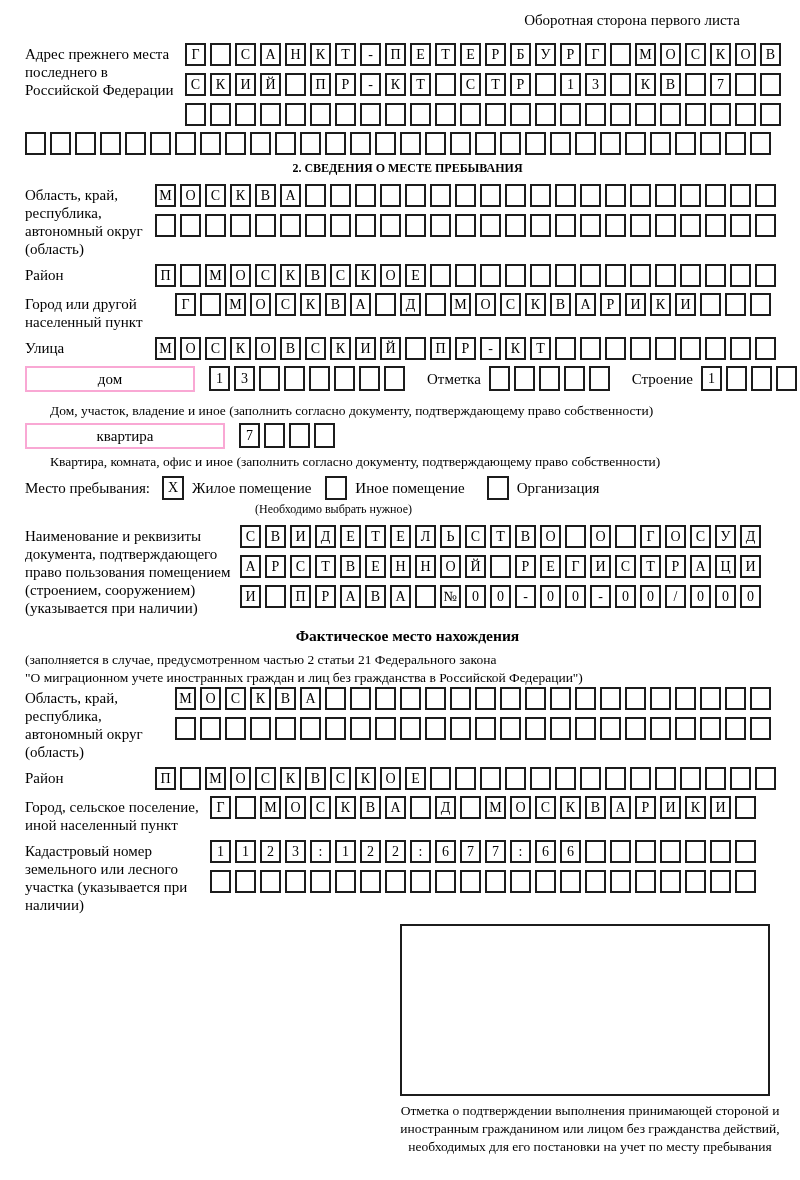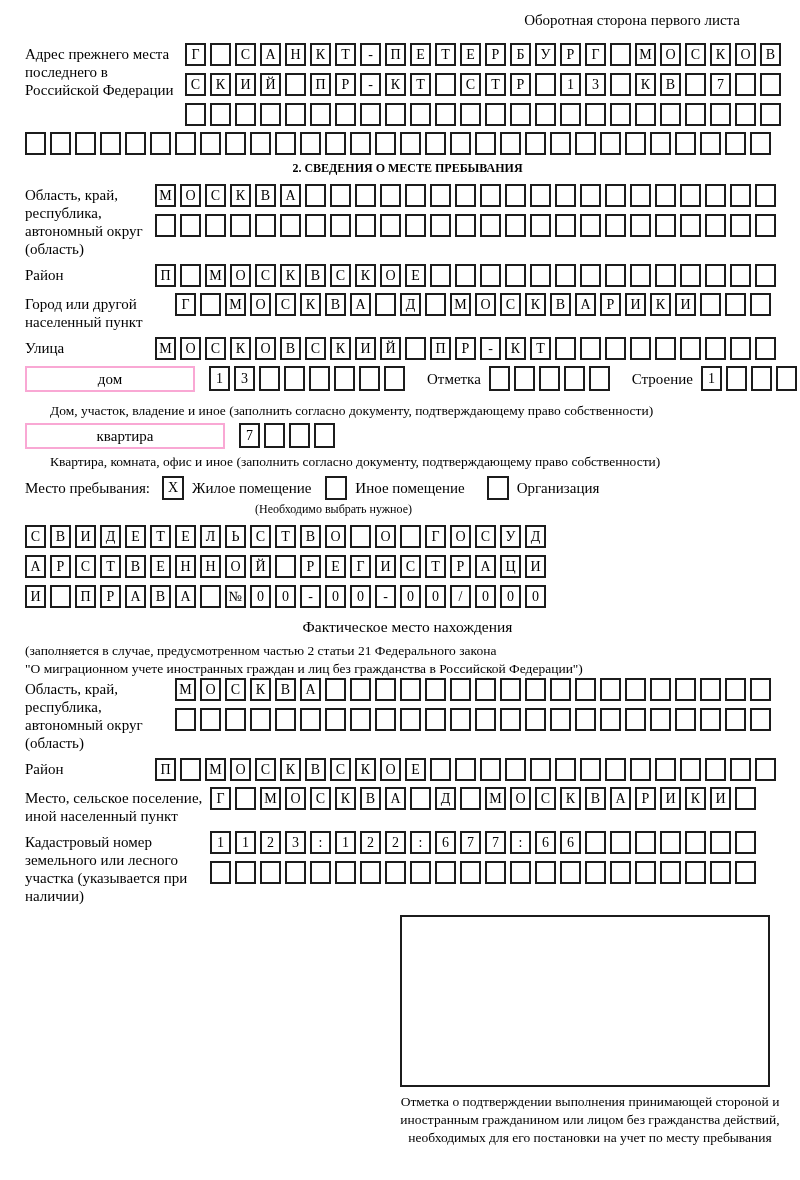--- a/index.html
+++ b/index.html
@@ -24,21 +24,21 @@
   .cell {
     width:21px; height:23px; border:2px solid #1c1c1c; margin-right:4px;
     display:inline-block; text-align:center; font-size:14px; line-height:19px;
     font-family:"Liberation Serif", serif; flex-shrink:0;
   }
   .fullrow { margin:2px 0 2px 0; }
 
   .caption { font-size:13.5px; line-height:17px; }
   .caption.center { text-align:center; }
   .sect-title { text-align:center; font-weight:bold; font-size:12px; margin:6px 0 8px 0; }
-  .fact-title { text-align:center; font-weight:normal; font-size:15.5px; margin:10px 0 6px 0; }
+  .fact-title { text-align:center; font-weight:bold; font-size:15.5px; margin:10px 0 6px 0; }
   .fact-sub { text-align:left; font-size:13.5px; line-height:18px; margin-bottom:0; }
 
   .houserow { display:flex; align-items:flex-start; margin-bottom:4px; }
   .widebox {
     border:2px solid #f9a8d4; height:26px; text-align:center;
     font-size:15px; line-height:22px; margin-right:14px; flex-shrink:0;
   }
   .widebox.dom { width:170px; }
   .widebox.kv  { width:200px; }
   .inline-lab { font-size:15px; line-height:26px; padding:0 8px 0 18px; }
@@ -380,20 +380,21 @@
     <span class="chk">X</span>
     <span>Жилое помещение</span>
     <span class="chk gap25"></span>
     <span>Иное помещение</span>
     <span class="chk gap35"></span>
     <span>Организация</span>
   </div>
   <div class="mesto-note">(Необходимо выбрать нужное)</div>
 
   <div class="frow">
+    <div class="flabel w215">Наименование и реквизиты документа, подтверждающего право пользования помещением (строением, сооружением) (указывается при наличии)</div>
     <div class="cellcol">
       <div class="cellrow">
           <span class="cell">С</span>
           <span class="cell">В</span>
           <span class="cell">И</span>
           <span class="cell">Д</span>
           <span class="cell">Е</span>
           <span class="cell">Т</span>
           <span class="cell">Е</span>
           <span class="cell">Л</span>
@@ -549,21 +550,21 @@
         <span class="cell"></span>
         <span class="cell"></span>
         <span class="cell"></span>
         <span class="cell"></span>
         <span class="cell"></span>
         <span class="cell"></span>
       </div>
   </div>
 
   <div class="frow">
-    <div class="flabel w185">Место, сельское поселение, иной населенный пункт</div>
+    <div class="flabel w185">Город, сельское поселение, иной населенный пункт</div>
     <div class="cellrow">
         <span class="cell">Г</span>
         <span class="cell"></span>
         <span class="cell">М</span>
         <span class="cell">О</span>
         <span class="cell">С</span>
         <span class="cell">К</span>
         <span class="cell">В</span>
         <span class="cell">А</span>
         <span class="cell"></span>

